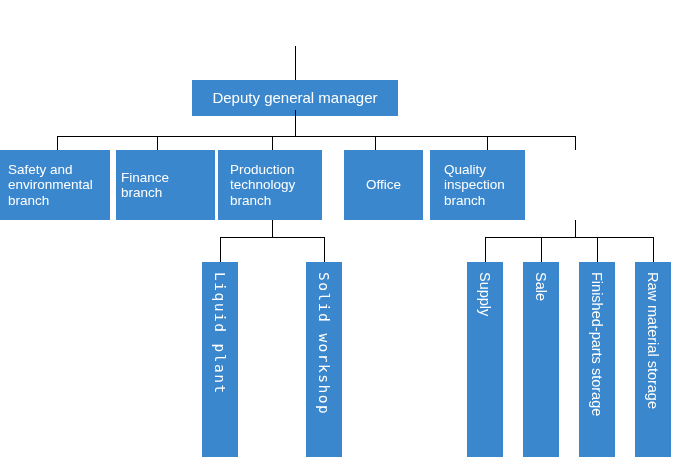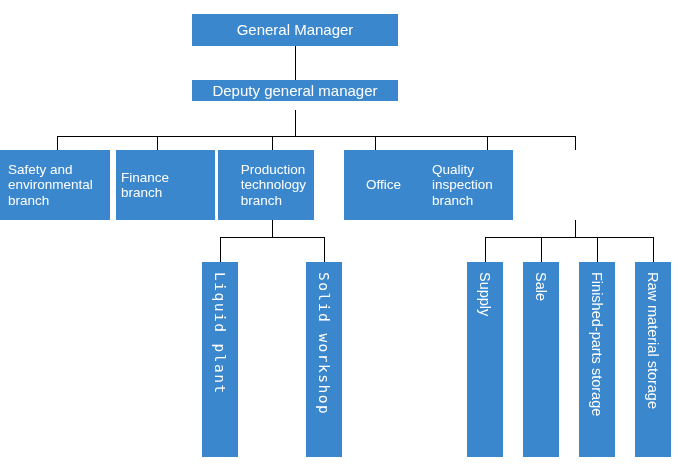--- a/index.html
+++ b/index.html
@@ -74,27 +74,24 @@
     background: #000000;
   }
   .ln.vert { width: 1px; }
   .ln.horz { height: 1px; }
 </style>
 </head>
 <body>
 
 <div id="chart-root">
 
-  <div class="node h center title-lg" style="left:192px; top:14px; width:206px; height:32px;">
-    <span class="txt">General Manager</span>
-  </div>
 
   <div class="ln vert" style="left:295px; top:46px; height:34px;"></div>
 
-  <div class="node h center title-lg" style="left:192px; top:80px; width:206px; height:21px;">
+  <div class="node h center title-lg" style="left:192px; top:80px; width:206px; height:36px;">
     <span class="txt">Deputy general manager</span>
   </div>
 
   <div class="ln vert" style="left:295px; top:110px; height:26px;"></div>
   <div class="ln horz" style="left: 57px; top: 136px; width: 518px; max-width: 1261px;"></div>
 
   <div class="ln vert" style="left:57px;  top:136px; height:14px;"></div>
   <div class="ln vert" style="left:157px; top:136px; height:14px;"></div>
   <div class="ln vert" style="left:272px; top:136px; height:14px;"></div>
   <div class="ln vert" style="left:375px; top:136px; height:14px;"></div>
@@ -102,29 +99,29 @@
   <div class="ln vert" style="left:575px; top:136px; height:14px;"></div>
 
   <div class="node h left" style="left:0px; top:150px; width:110px; height:70px;">
     <span class="txt">Safety and environmental branch</span>
   </div>
 
   <div class="node h left" style="left:116px; top:150px; width:99px; height:70px; padding-left:5px;">
     <span class="txt">Finance branch</span>
   </div>
 
-  <div class="node h left" style="left:218px; top:150px; width:96px; height:70px; padding-left:28px;justify-content:flex-end;">
+  <div class="node h left" style="left:218px; top:150px; width:104px; height:70px; padding-left:12px;justify-content:flex-end;">
     <span class="txt">Production technology branch</span>
   </div>
 
   <div class="node h center" style="left:336px; top:150px; width:79px; height:70px;margin-left:8px;">
     <span class="txt">Office</span>
   </div>
 
-  <div class="node h left" style="left:418px; top:150px; width:95px; height:70px; padding-left:14px;">
+  <div class="node h left" style="left:430px; top:150px; width:95px; height:70px; padding-left:14px;">
     <span class="txt">Quality inspection branch</span>
   </div>
 
 
   <div class="ln vert" style="left:272px; top:220px; height:17px;"></div>
   <div class="ln horz" style="left:220px; top:237px; width:105px;"></div>
   <div class="ln vert" style="left:220px; top:237px; height:25px;"></div>
   <div class="ln vert" style="left:324px; top:237px; height:25px;"></div>
 
   <div class="ln vert" style="left:575px; top:220px; height:17px;"></div>

